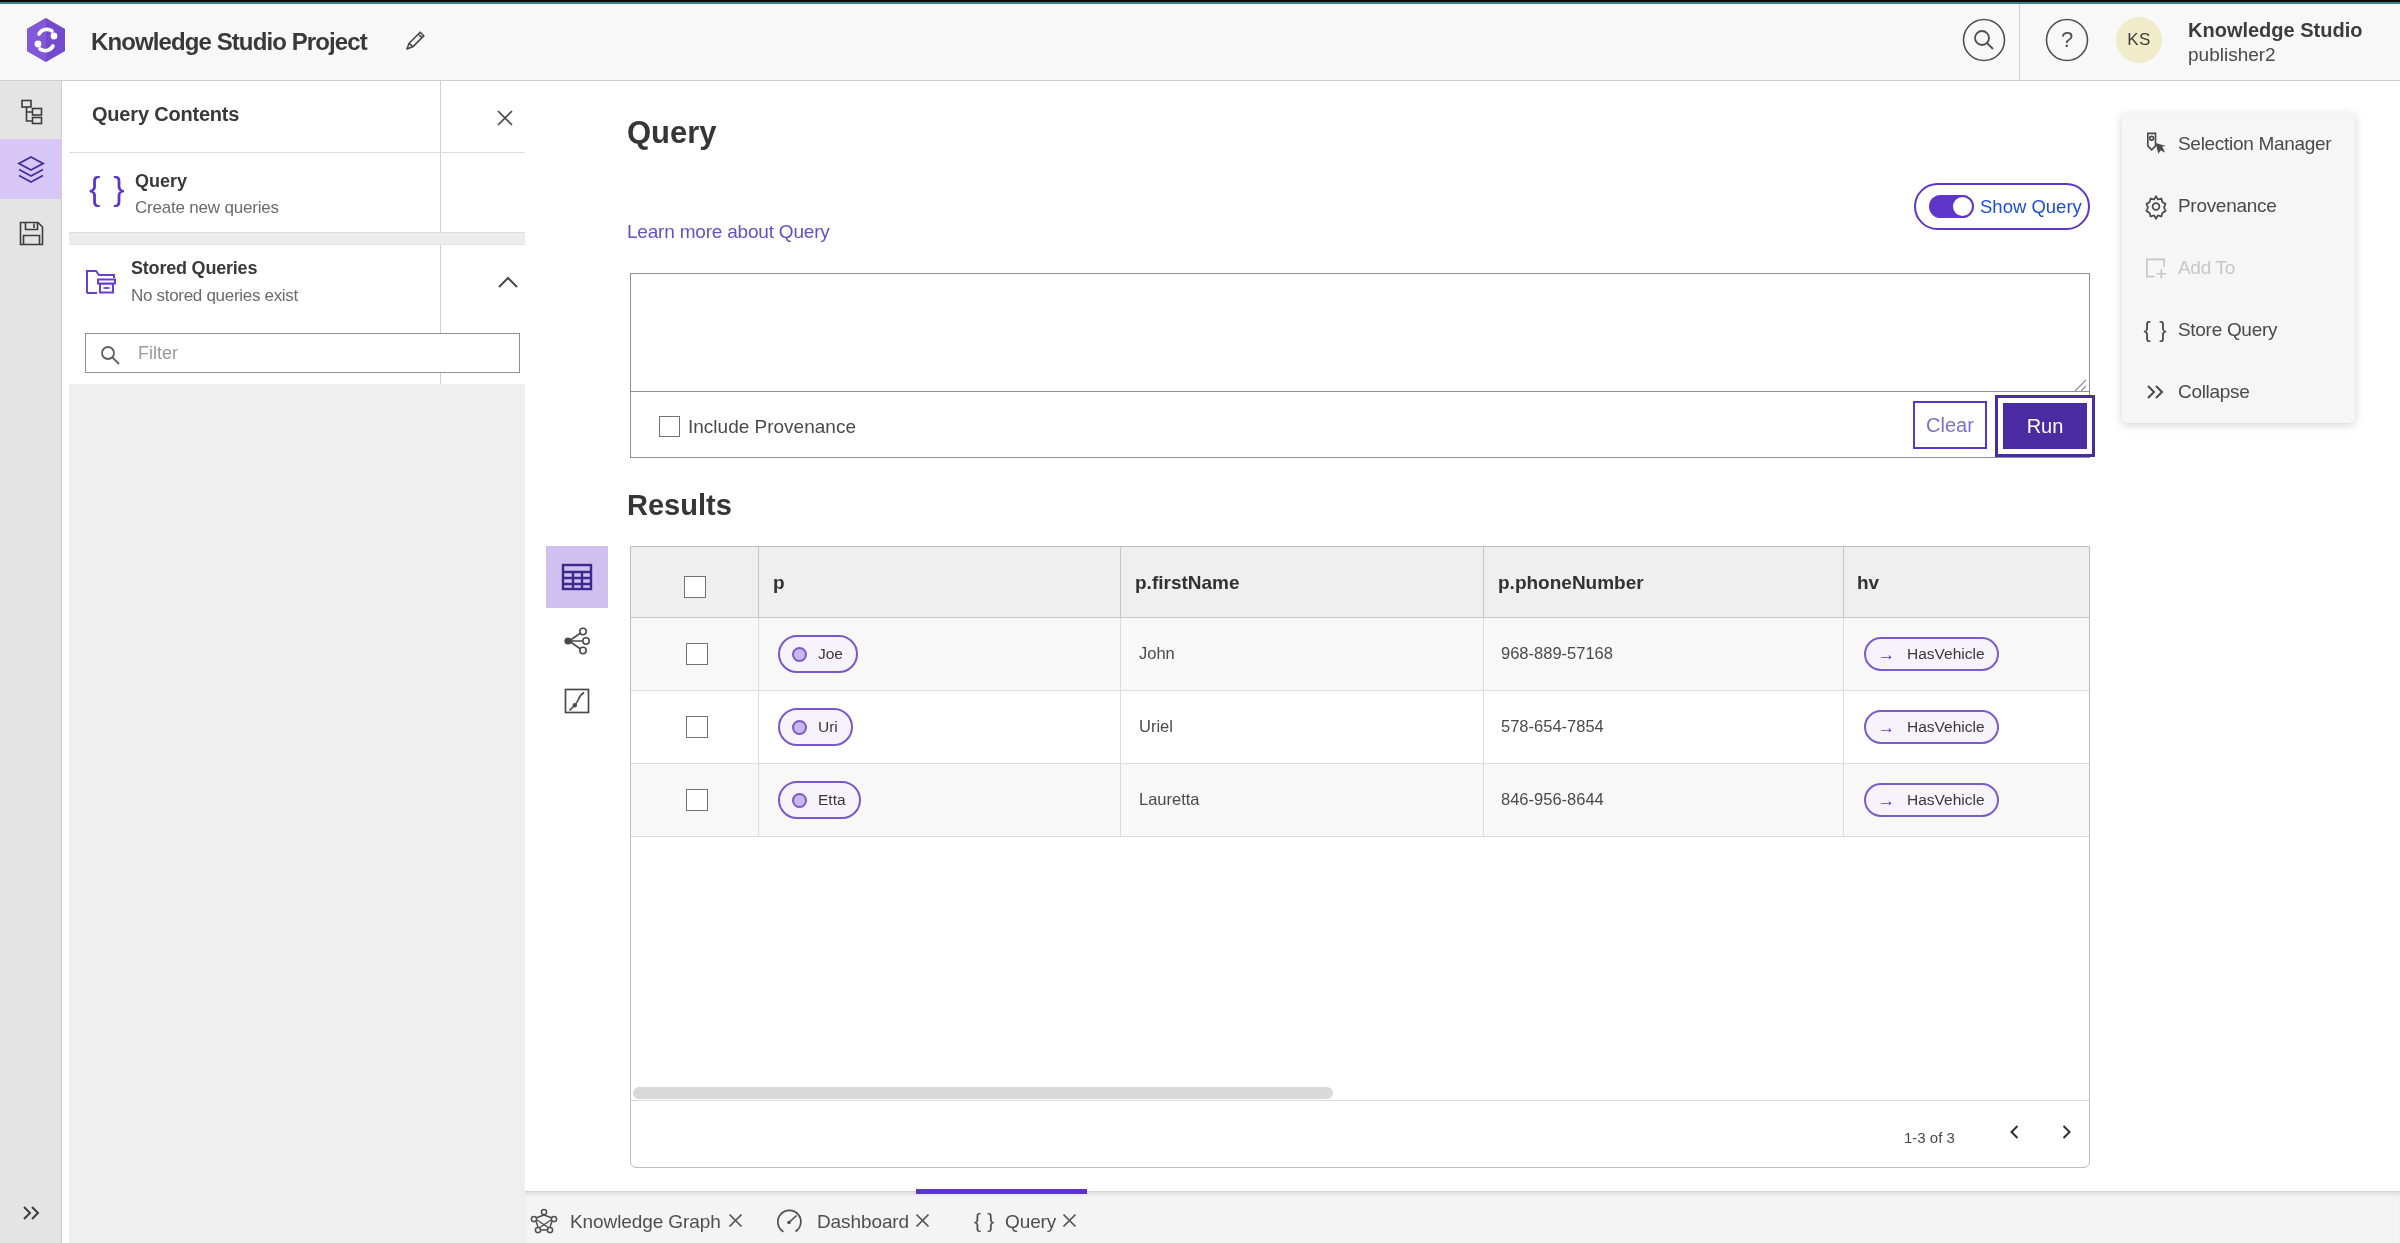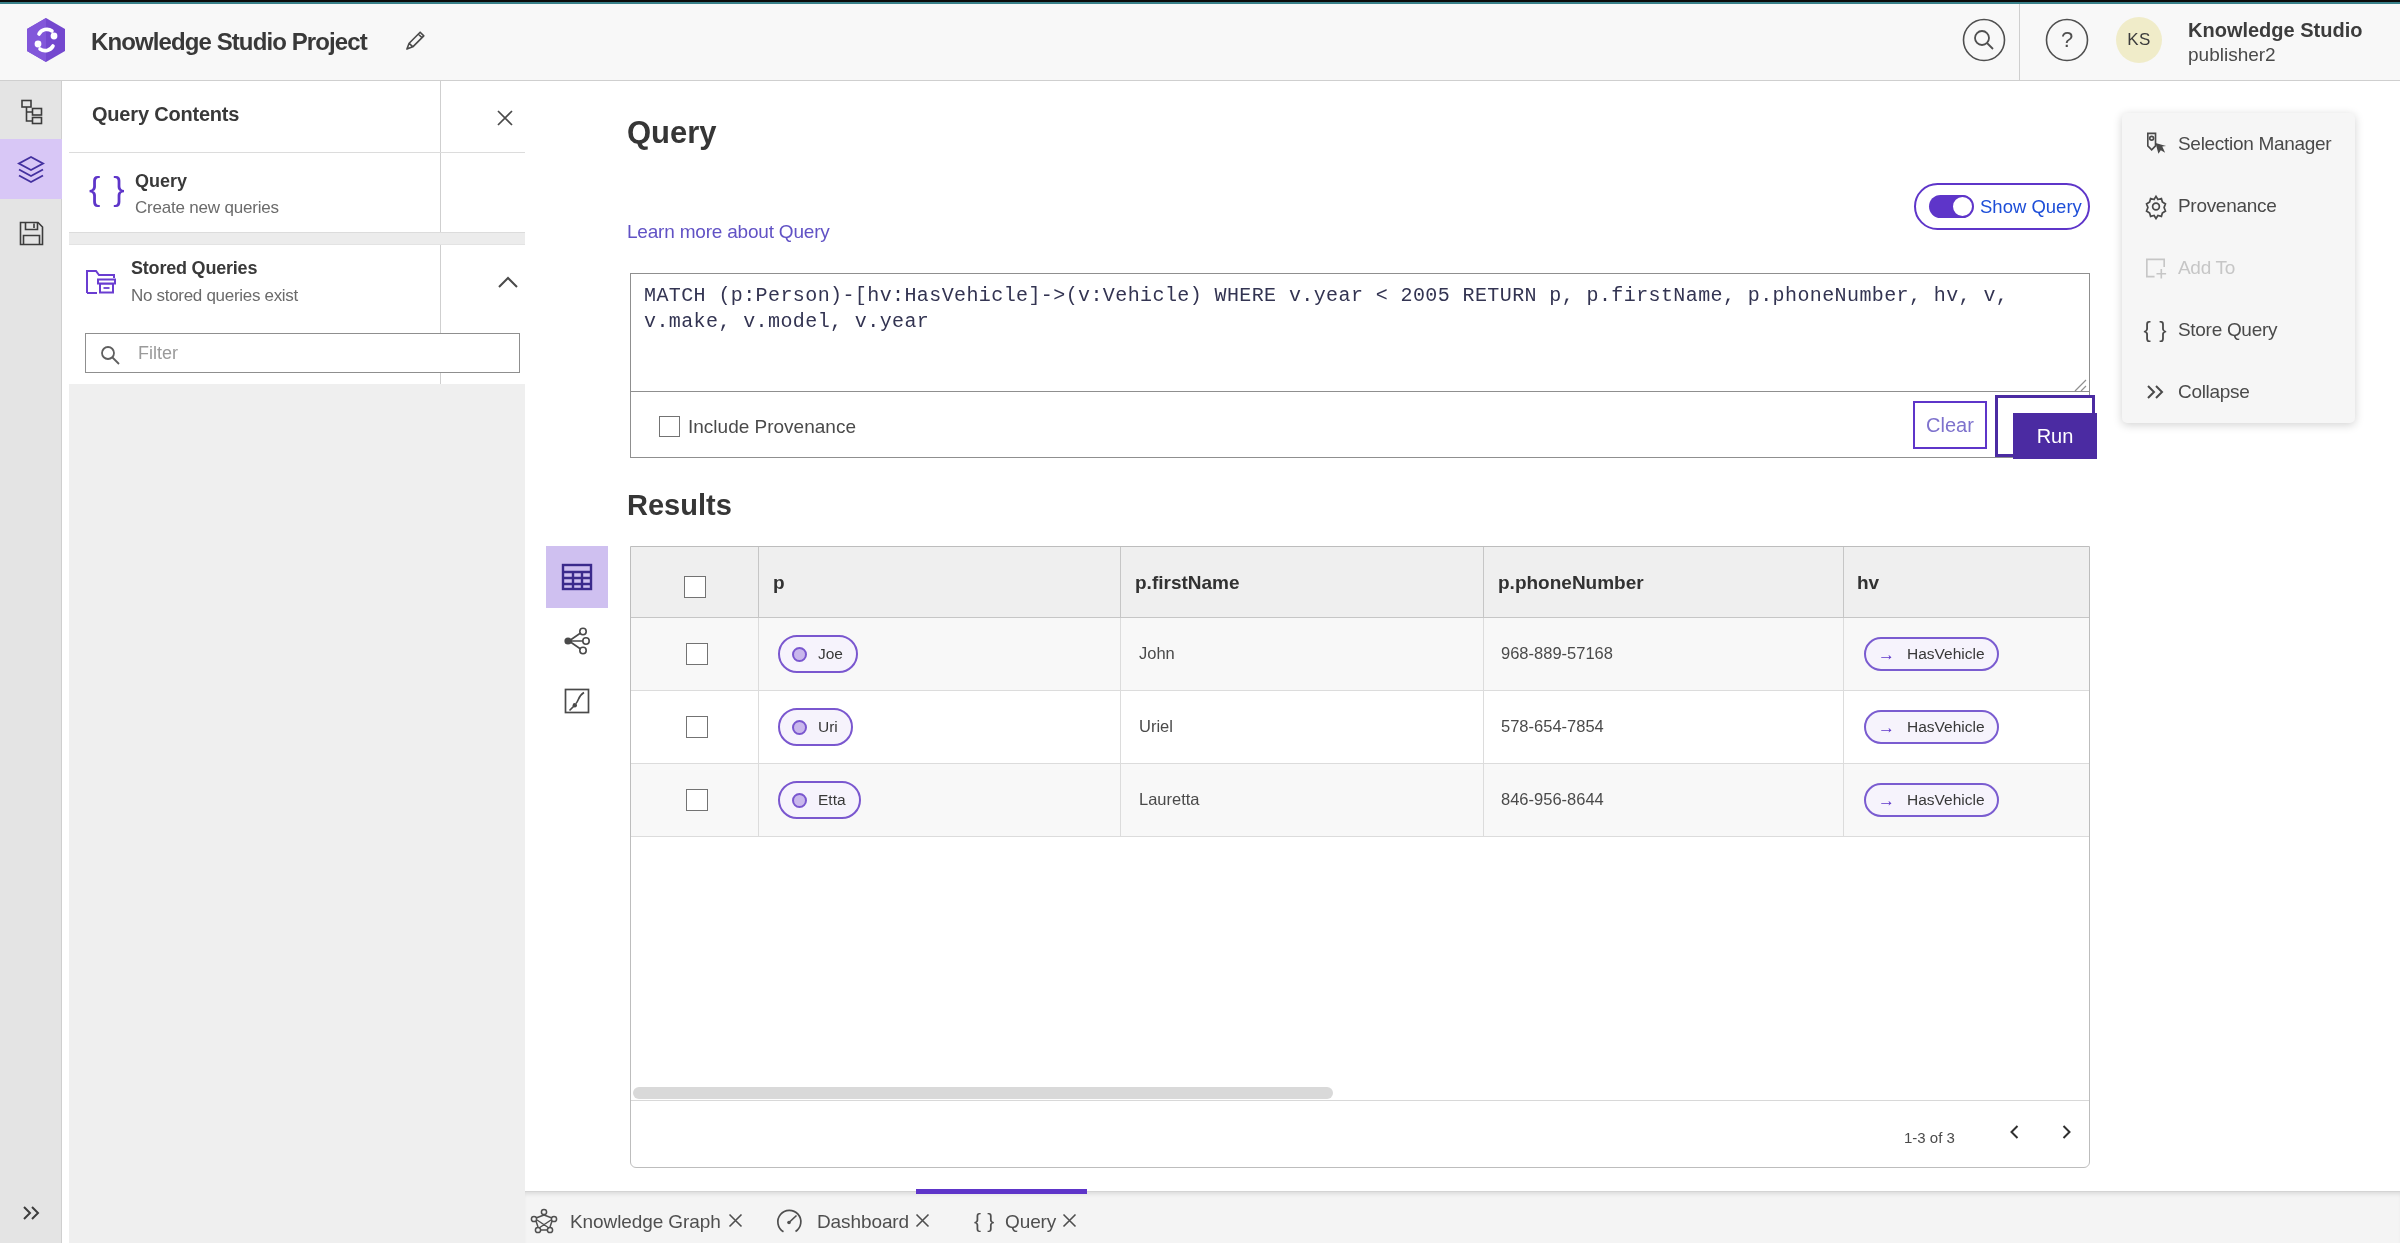--- a/index.html
+++ b/index.html
@@ -57,21 +57,21 @@
 #toggle-knob { position:absolute; left:22px; top:0px; width:23px; height:23px; background:#fff; border:2.5px solid #5e35c9; border-radius:50%; box-sizing:border-box; }
 #toggle-label { position:absolute; left:64px; top:11px; font-size:18.5px; color:#1d4ed8; white-space:nowrap; }
 
 #qbox { left:105px; top:192px; width:1460px; height:185px; border:1px solid #8f8f8f; background:#fff; }
 #qtext { position:absolute; left:13px; top:9px; font-family:"Liberation Mono", monospace; font-size:20px; letter-spacing:0.4px; line-height:26px; color:#333452; white-space:pre; }
 #qbox-div { position:absolute; left:0; top:117px; width:1458px; height:1px; background:#8f8f8f; }
 #qresize { position:absolute; right:2px; top:104px; }
 #prov-check { position:absolute; left:28px; top:142px; width:21px; height:21px; border:1.5px solid #737373; background:#fff; box-sizing:border-box; }
 #prov-label { position:absolute; left:57px; top:142px; font-size:19px; color:#4a4a4a; }
 #btn-clear { position:absolute; left:1282px; top:127px; width:74px; height:48px; border:2px solid #5e35c9; color:#7e72cd; font-size:20px; text-align:center; line-height:44px; background:#fff; }
-#btn-run { position:absolute; left:1364px; top:121px; width:100px; height:62px; border:3px solid #4b2ba2; background:#fff; padding:15px; }
+#btn-run { position:absolute; left:1364px; top:121px; width:100px; height:62px; border:3px solid #4b2ba2; background:#fff; padding:5px; }
 #btn-run-in { width:84px; height:46px; background:#4b2ba2; color:#fff; font-size:20px; text-align:center; line-height:46px; }
 
 #r-h2 { left:102px; top:408px; font-size:29px; font-weight:700; color:#363636; }
 
 
 .mini { position:absolute; width:62px; height:62px; display:flex; align-items:center; justify-content:center; }
 #mini1 { left:21px; top:465px; background:#cfc0f0; }
 #mini2 { left:21px; top:529px; }
 #mini3 { left:21px; top:589px; }
 
@@ -218,22 +218,20 @@
 <div class="abs" id="main">
   <div class="abs" id="q-h1">Query</div>
   <div class="abs" id="q-link">Learn more about Query</div>
   <div class="abs" id="toggle">
     <div id="toggle-track">
         <div id="toggle-knob"></div>
       </div>
     <div id="toggle-label">Show Query</div>
   </div>
   <div class="abs" id="qbox">
-    <div id="qtext">MATCH (p:Person)-[hv:HasVehicle]-&gt;(v:Vehicle) WHERE v.year &lt; 2005 RETURN p, p.firstName, p.phoneNumber, hv, v,
-v.make, v.model, v.year</div>
     <div id="qbox-div"></div>
     <div id="qresize"><svg width="14" height="14" viewBox="0 0 14 14">
           <path d="M13 2 L2 13 M13 8 L8 13" stroke="#8f8f8f" stroke-width="1.2"></path>
         </svg></div>
     <div id="prov-check"></div>
     <div id="prov-label">Include Provenance</div>
     <div id="btn-clear">Clear</div>
     <div id="btn-run">
         <div id="btn-run-in">Run</div>
       </div>

